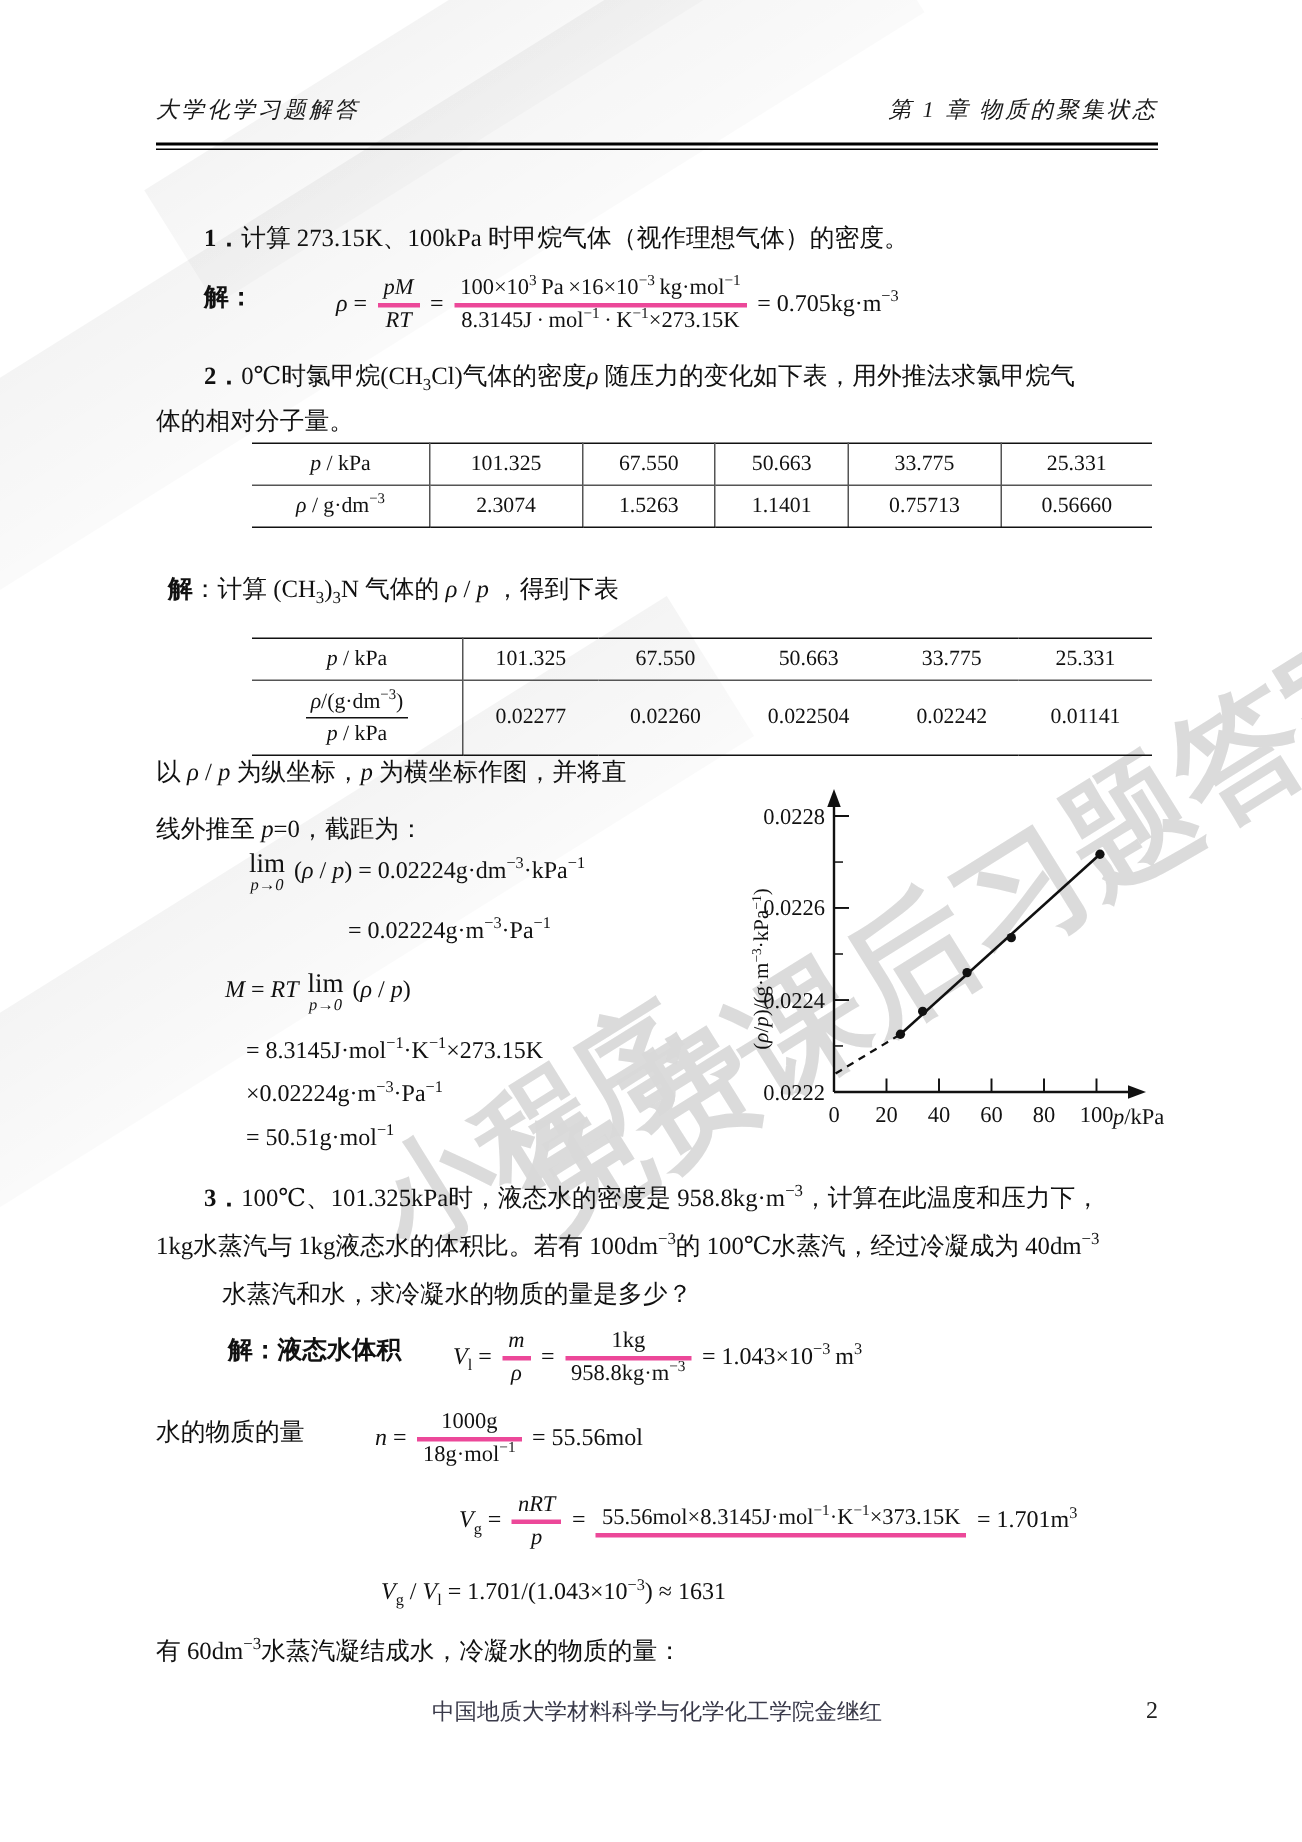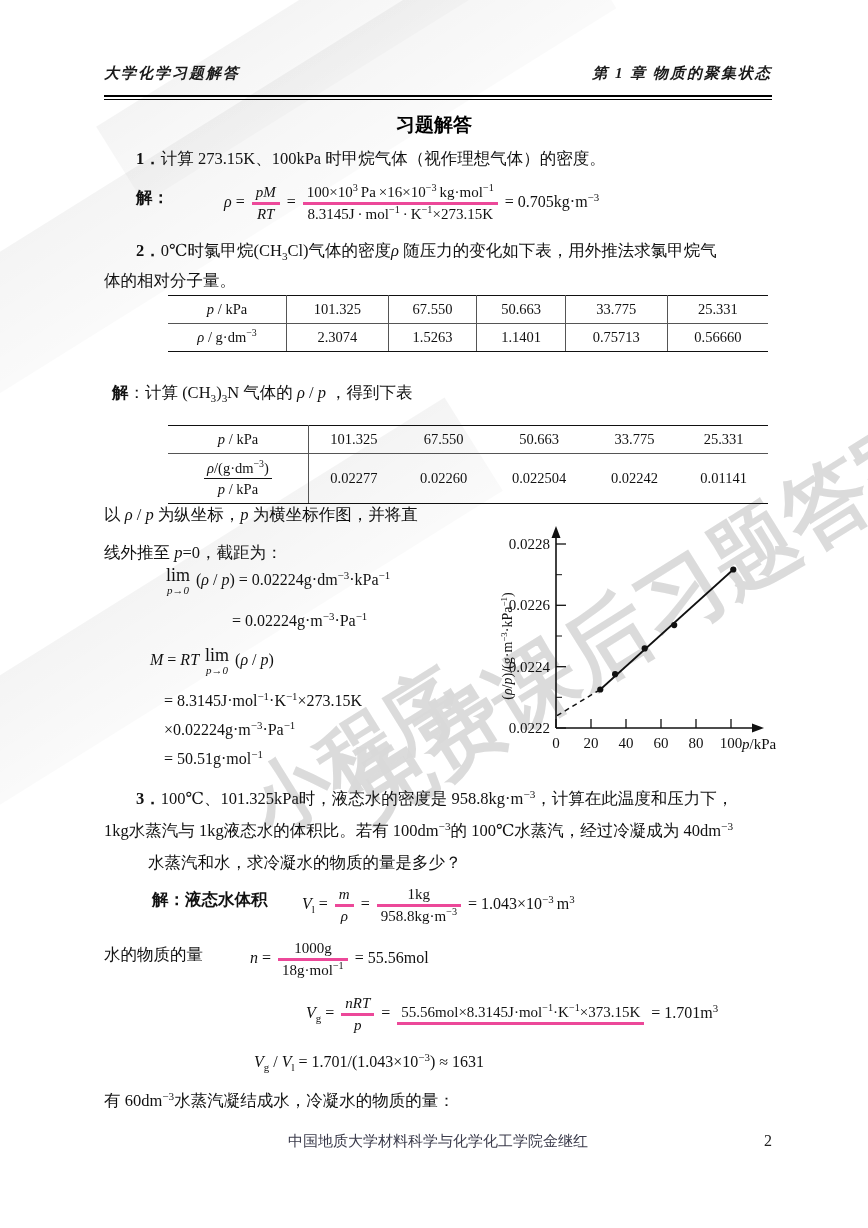--- a/index.html
+++ b/index.html
@@ -51,21 +51,21 @@
     position: absolute;
     left: 104px;
     top: 64px;
     width: 668px;
     height: 34px;
   }
   #runhead .rh-left, #runhead .rh-right {
     position: absolute;
     top: 0;
     font-family: "Liberation Serif", serif;
-    font-weight: bold;
+    font-weight: normal;
     font-size: 15px;
     letter-spacing: 2px;
     color: #1a1a1a;
     font-style: italic;
   }
   #runhead .rh-left { left: 0; }
   #runhead .rh-right { right: 0; }
   #rule-thick {
     position: absolute;
     left: 104px;
@@ -231,21 +231,20 @@
 
 <div id="page">
 
   <div id="runhead">
     <span class="rh-left">大学化学习题解答</span>
     <span class="rh-right">第 1 章  物质的聚集状态</span>
   </div>
   <div id="rule-thick"></div>
   <div id="rule-thin"></div>
 
-  <div id="sec-title">习题解答</div>
 
   <div class="para" style="left:136px; top:144px; width:640px;">
     <span class="num">1．</span><span>计算 273.15K、100kPa 时甲烷气体（视作理想气体）的密度。</span>
   </div>
 
   <div class="para jie" style="left:136px; top:183px;">解：</div>
 
   <div class="math" style="left:224px; top:184px;">
     <span class="it">ρ</span> =
     <span class="frac">

